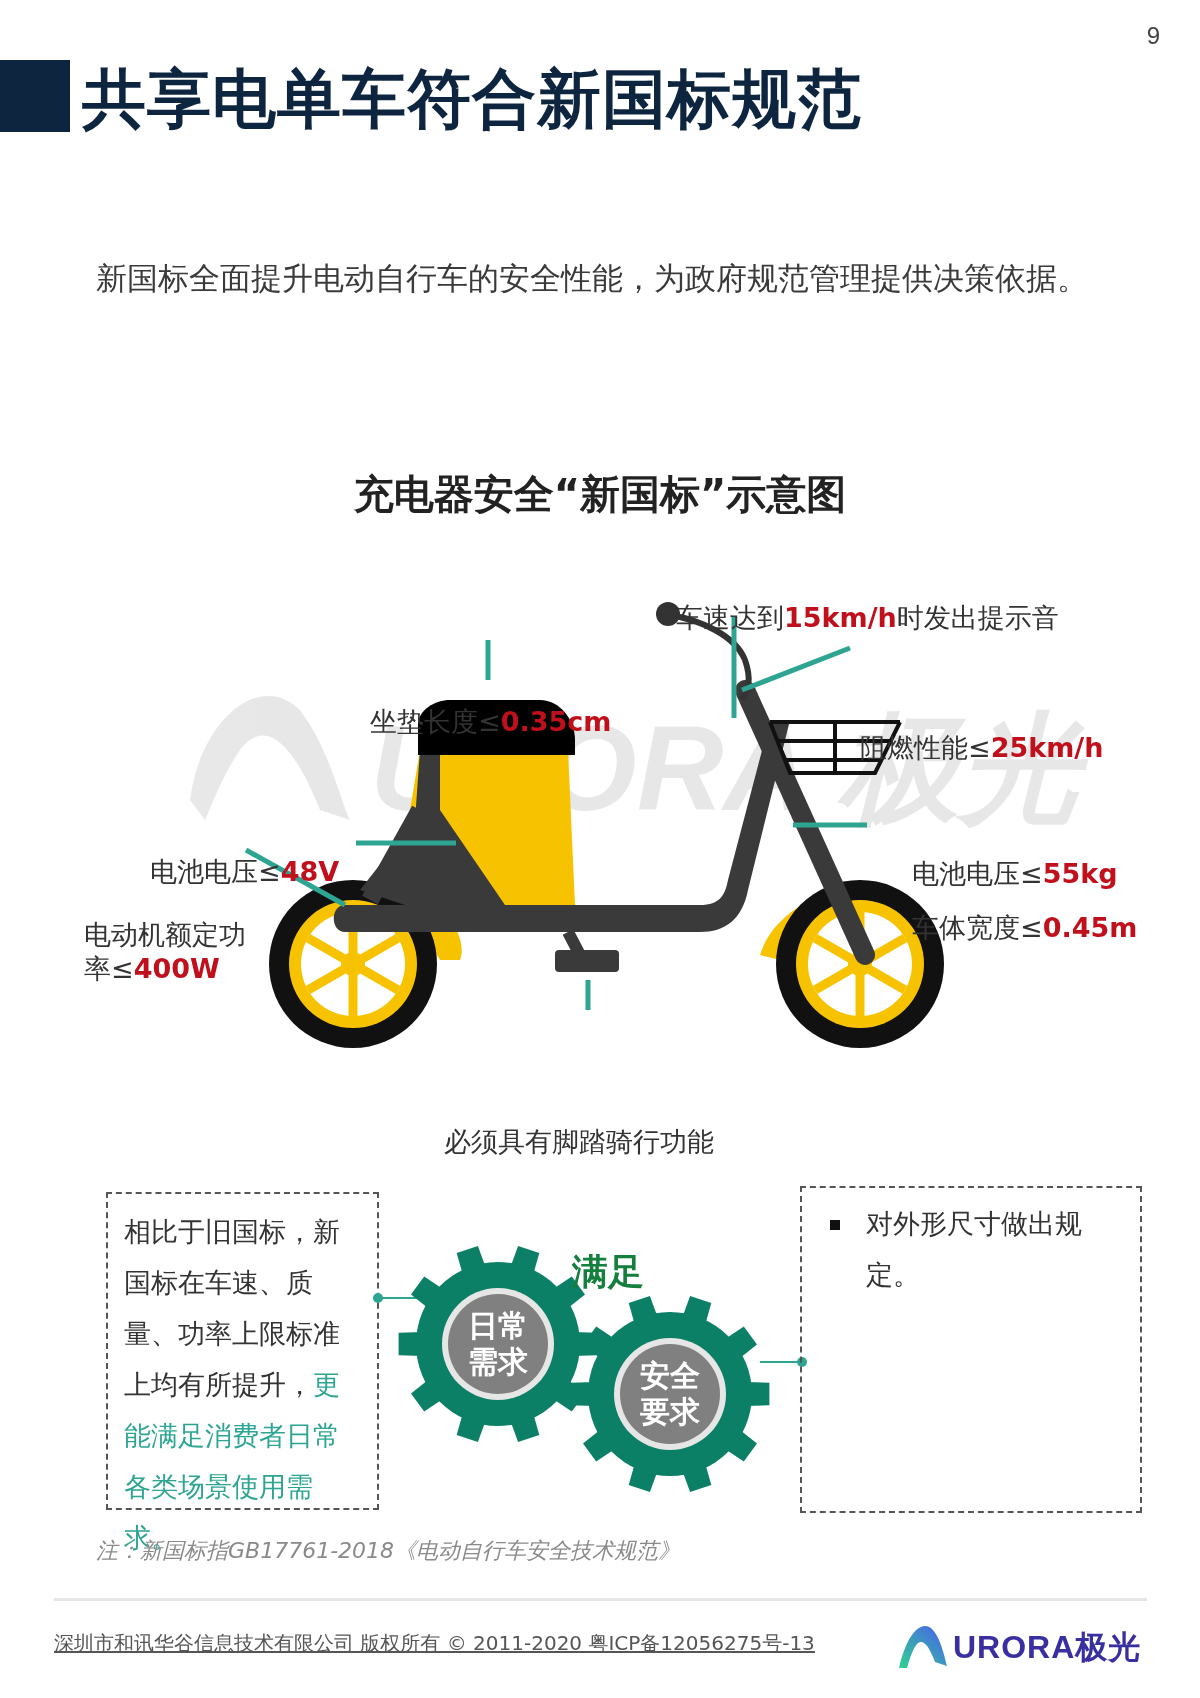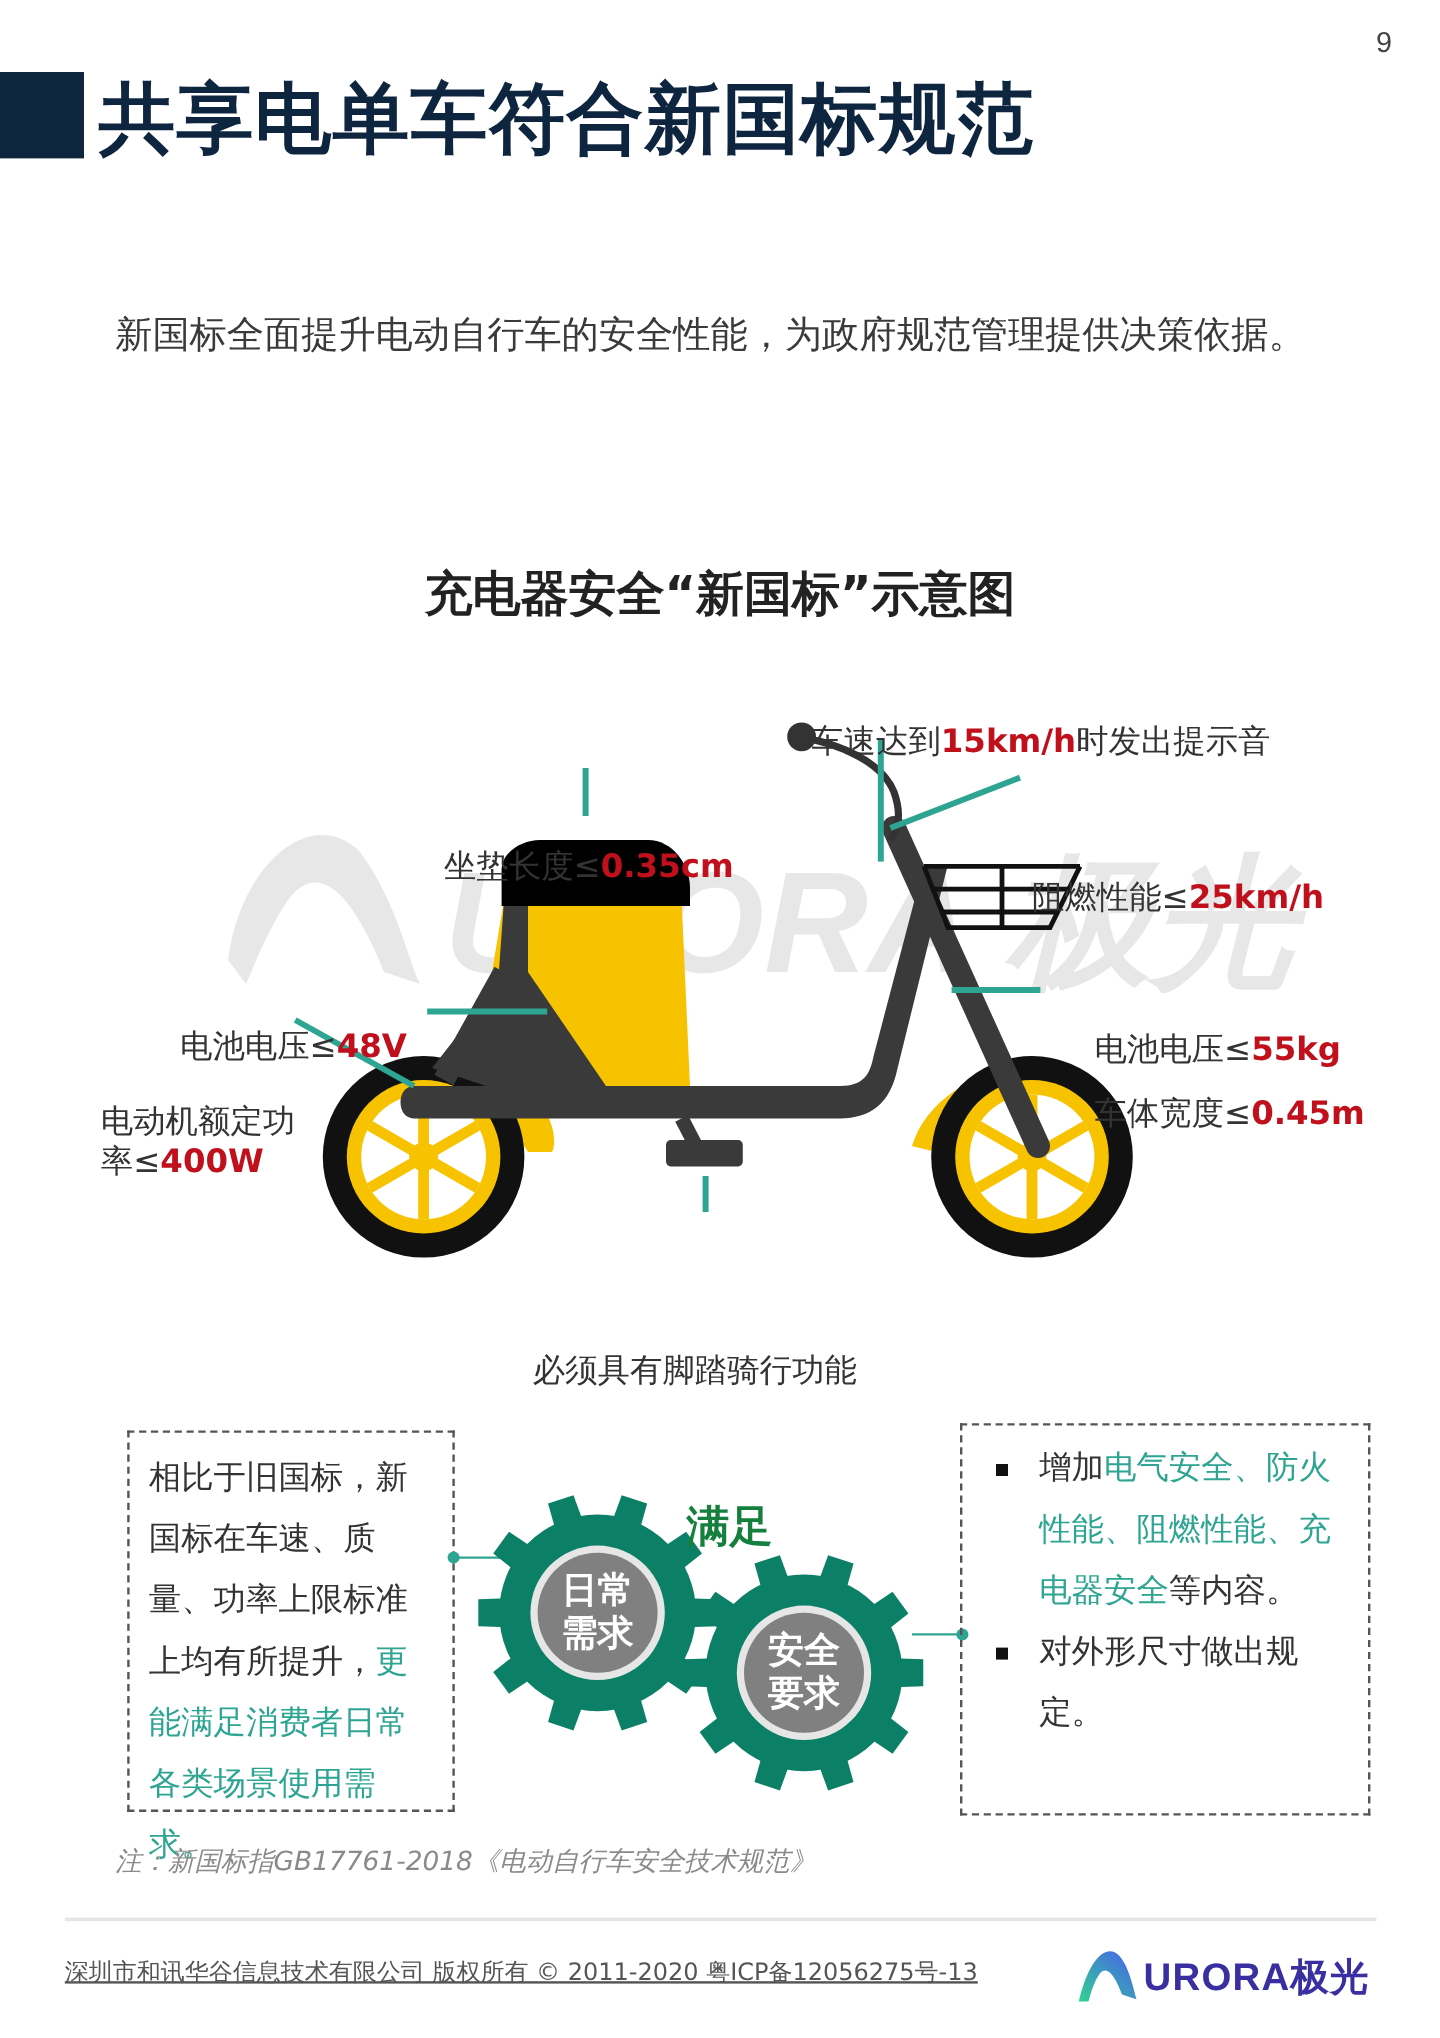--- a/index.html
+++ b/index.html
@@ -169,21 +169,20 @@
 <div class="abs gear-text" style="left:448px;top:1308px">
   <div>日常</div>
   <div>需求</div>
 </div>
 <div class="abs gear-text" style="left:620px;top:1358px">
   <div>安全</div>
   <div>要求</div>
 </div>
 
 <div class="abs box right-box">
-  <div class="bullet"><span class="sq"></span><span>增加</span><span class="teal">电气安全、防火性能、阻燃性能、充电器安全</span><span>等内容。</span></div>
   <div class="bullet"><span class="sq"></span><span>对外形尺寸做出规定。</span></div>
 </div>
 
 <div class="abs note">注：新国标指GB17761-2018《电动自行车安全技术规范》</div>
 
 <div class="abs footer-line"></div>
 <div class="abs footer-text">深圳市和讯华谷信息技术有限公司 版权所有 © 2011-2020 粤ICP备12056275号-13</div>
 <svg class="abs" style="left:895px;top:1622px" width="56" height="50">
   <defs>
       <linearGradient id="lg" x1="0" y1="1" x2="1" y2="0">

